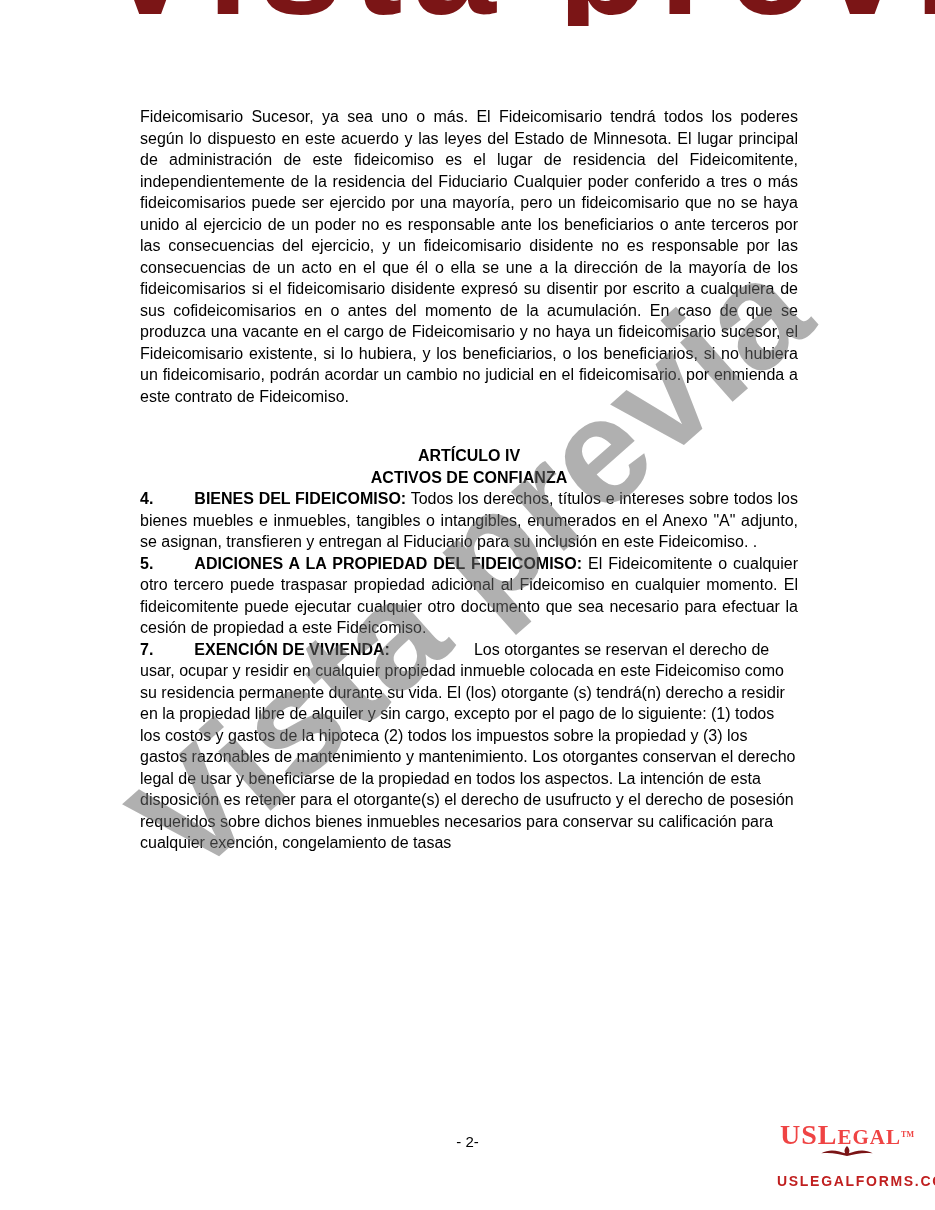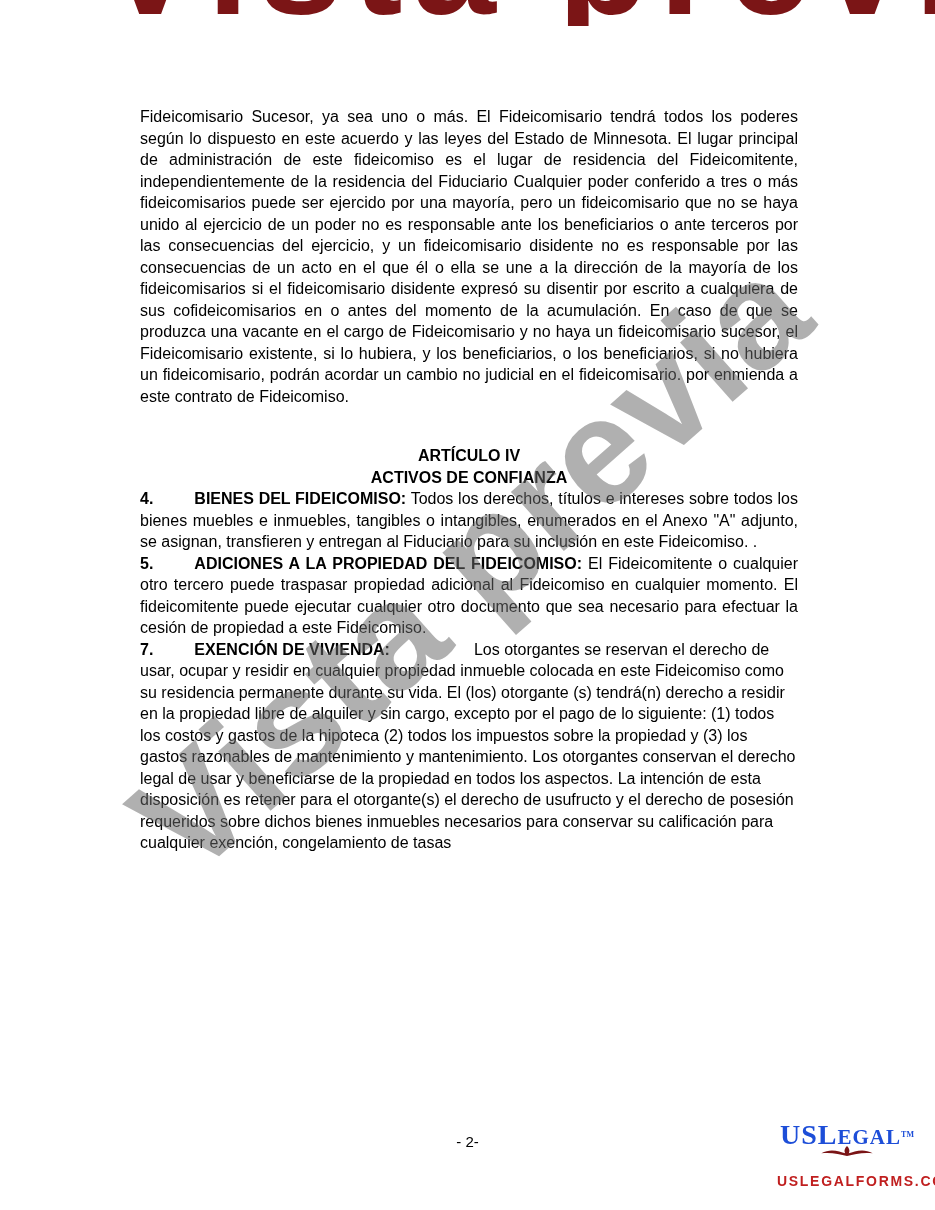--- a/index.html
+++ b/index.html
@@ -52,21 +52,21 @@
   .page-number {
     position: absolute; top: 1133px; left: 0; width: 100%;
     text-align: center; font-size: 15px; z-index: 2;
   }
   .logo {
     position: absolute; top: 1121px; right: 18px; width: 140px;
     text-align: center; z-index: 6;
   }
   .logo-text {
     font-family: "Liberation Serif", "DejaVu Serif", serif;
-    color: #1d4ed8; font-weight: bold; letter-spacing: 1px;
+    color: #ef4444; font-weight: bold; letter-spacing: 1px;
     line-height: 28px;
   }
   .logo-text .lg { font-size: 28px; }
   .logo-text .sm { font-size: 21px; }
   .logo-text .tm { font-size: 8px; vertical-align: top; letter-spacing: 0; }
   .eagle { display: block; margin: -7px auto 0 auto; }
   .logo-site {
     font-size: 14px; color: #c01f1f; font-weight: bold;
     letter-spacing: 1.7px; margin-top: 16px;
     font-family: "Liberation Sans", sans-serif;

